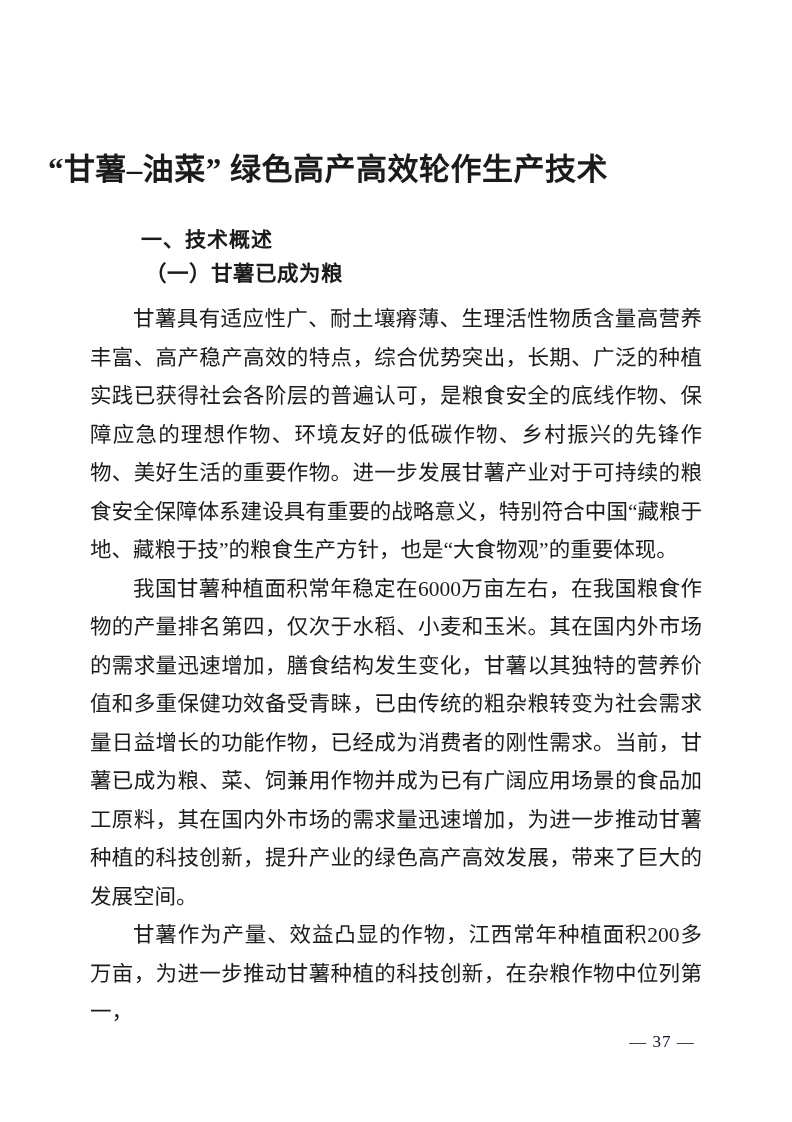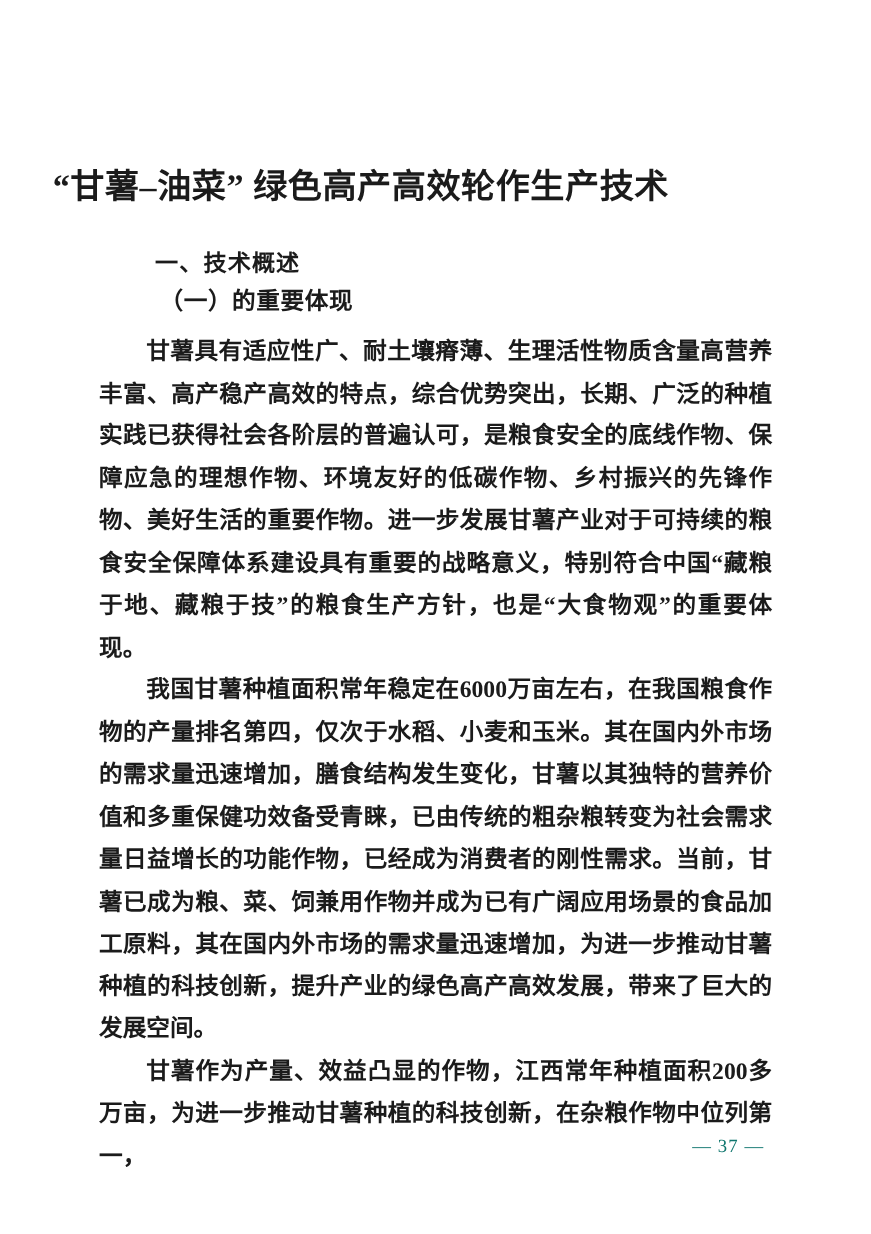--- a/index.html
+++ b/index.html
@@ -54,51 +54,50 @@
   .body-text {
     position: absolute;
     top: 300px;
     left: 90px;
     width: 612px;
     font-size: 21.5px;
     line-height: 38.5px;
     font-family: "Liberation Serif", "DejaVu Serif", serif;
     text-align: justify;
     text-justify: inter-character;
-    font-weight: bold;
   }
   .body-text p {
     margin: 0;
     padding: 0;
     text-indent: 2em;
   }
   .page-number {
     position: absolute;
     top: 1031px;
     left: 597px;
     width: 130px;
     text-align: center;
     font-size: 17px;
     line-height: 22px;
     letter-spacing: 1px;
-    color: #0f766e;
+    color: #0f172a;
     font-family: "Liberation Serif", "DejaVu Serif", serif;
     white-space: nowrap;
   }
 </style>
 </head>
 <body>
 
 <div class="page">
 
   <div class="doc-title">“甘薯–油菜” 绿色高产高效轮作生产技术</div>
 
   <div class="section-heading">一、技术概述</div>
 
-  <div class="subsection-heading">（一）的重要体现</div>
+  <div class="subsection-heading">（一）甘薯已成为粮</div>
 
   <div class="body-text">
     <p>甘薯具有适应性广、耐土壤瘠薄、生理活性物质含量高营养丰富、高产稳产高效的特点，综合优势突出，长期、广泛的种植实践已获得社会各阶层的普遍认可，是粮食安全的底线作物、保障应急的理想作物、环境友好的低碳作物、乡村振兴的先锋作物、美好生活的重要作物。进一步发展甘薯产业对于可持续的粮食安全保障体系建设具有重要的战略意义，特别符合中国“藏粮于地、藏粮于技”的粮食生产方针，也是“大食物观”的重要体现。</p>
     <p>我国甘薯种植面积常年稳定在6000万亩左右，在我国粮食作物的产量排名第四，仅次于水稻、小麦和玉米。其在国内外市场的需求量迅速增加，膳食结构发生变化，甘薯以其独特的营养价值和多重保健功效备受青睐，已由传统的粗杂粮转变为社会需求量日益增长的功能作物，已经成为消费者的刚性需求。当前，甘薯已成为粮、菜、饲兼用作物并成为已有广阔应用场景的食品加工原料，其在国内外市场的需求量迅速增加，为进一步推动甘薯种植的科技创新，提升产业的绿色高产高效发展，带来了巨大的发展空间。</p>
     <p>甘薯作为产量、效益凸显的作物，江西常年种植面积200多万亩，为进一步推动甘薯种植的科技创新，在杂粮作物中位列第一，</p>
   </div>
 
   <div class="page-number">— 37 —</div>
 
 </div>

